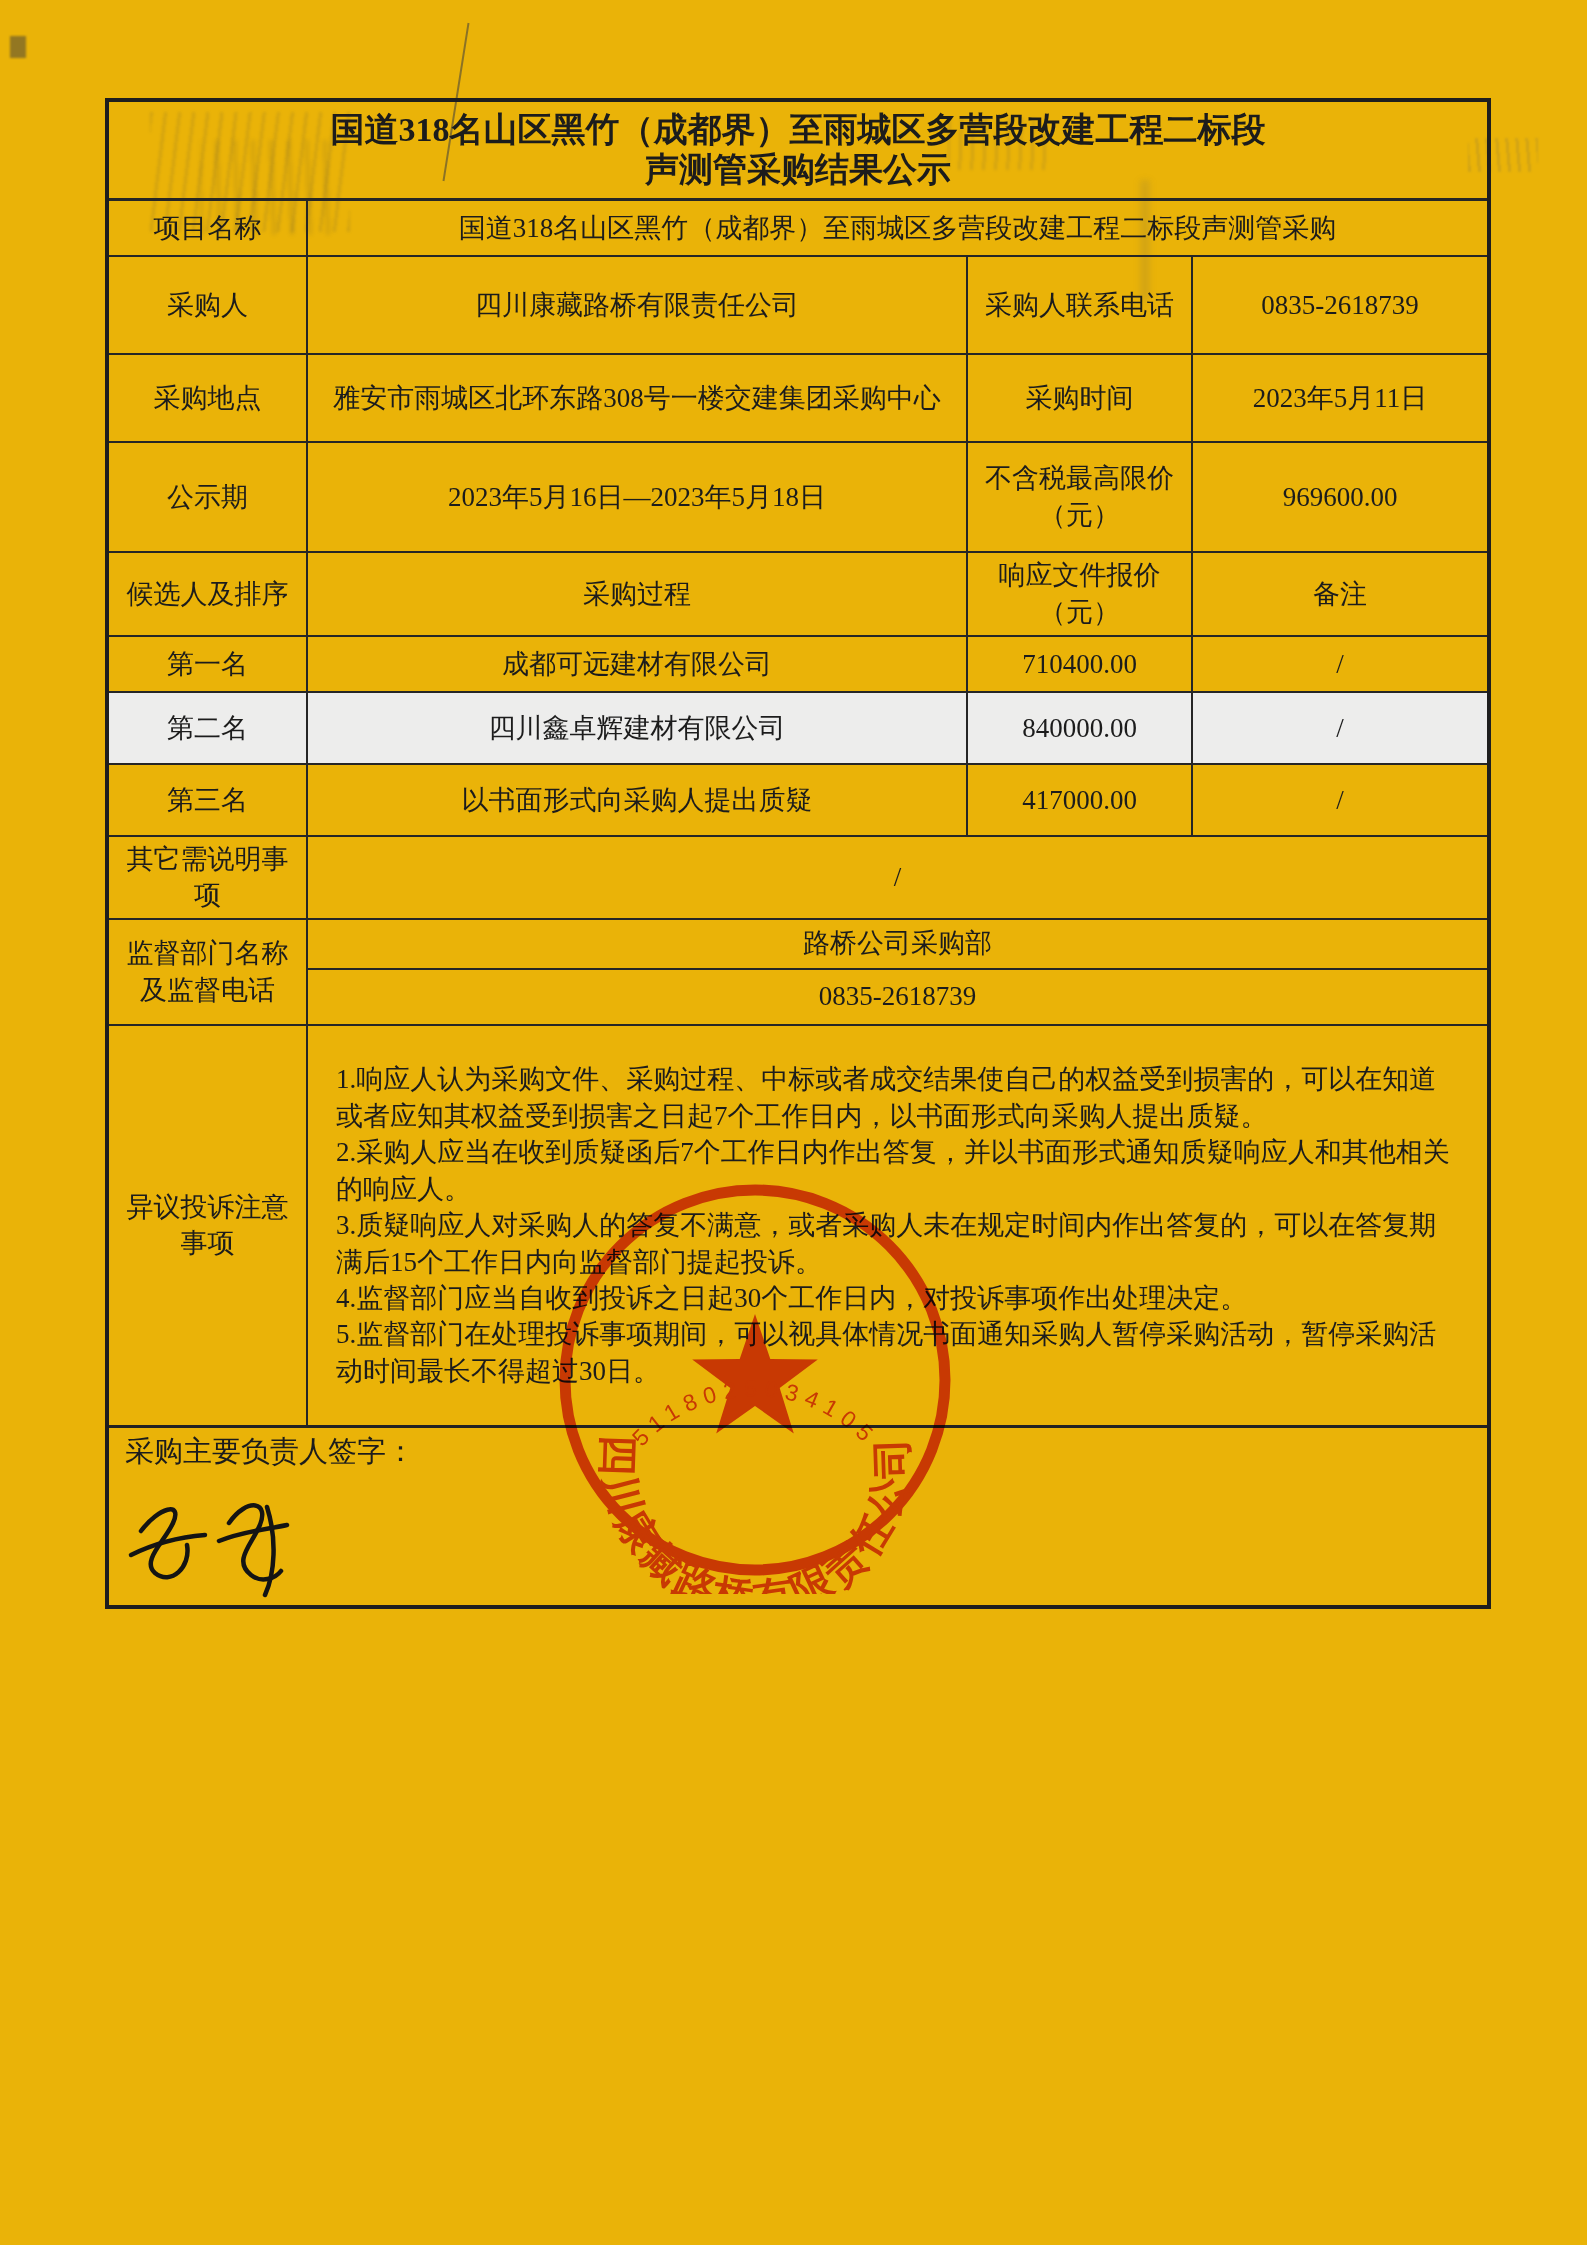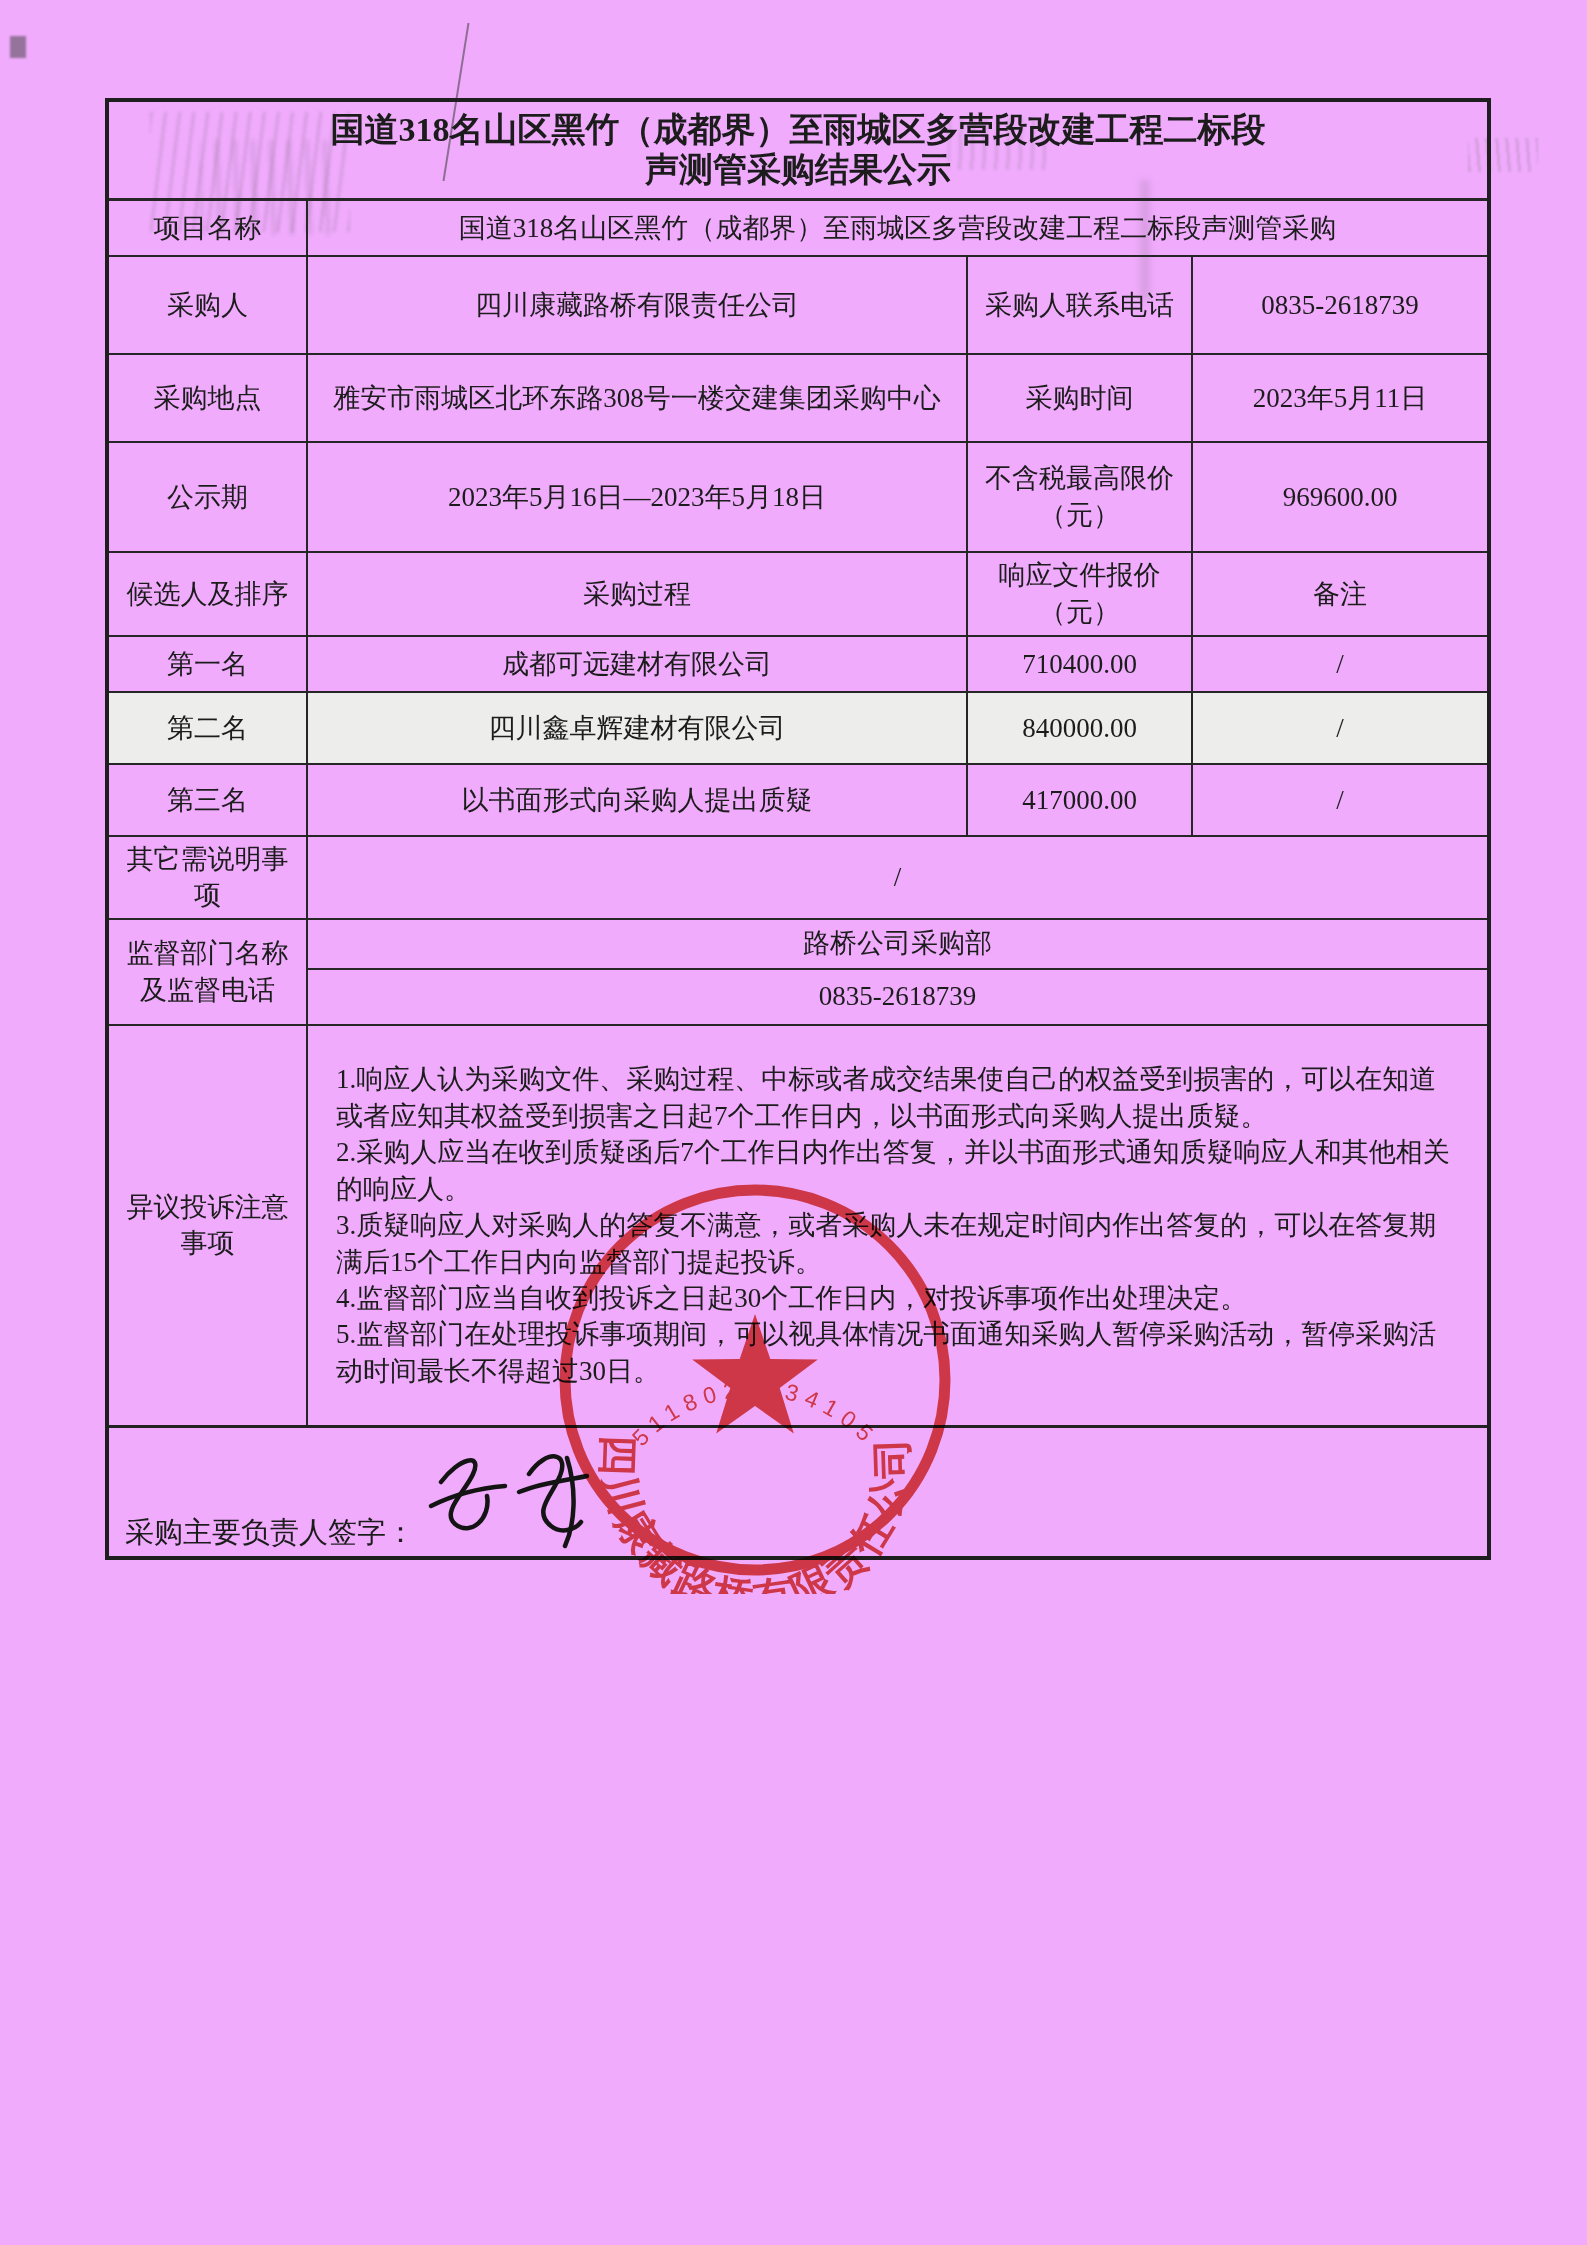--- a/index.html
+++ b/index.html
@@ -4,21 +4,21 @@
 <style>
   html,body{
     margin:0; padding:0;
     width:1587px; height:2245px;
     background:#ffffff;
     font-family:"Liberation Serif","DejaVu Serif",serif;
     color:#1c1c1c;
     position:relative;
     overflow:hidden;
   }
-  .sheet{position:absolute; inset:0; background:#f0abfc;}
+  .sheet{position:absolute; inset:0; background:#eab308;}
 
   
   table.doc{
     position:absolute; left:105px; top:98px;
     width:1382px;
     border-collapse:collapse;
     table-layout:fixed;
   }
   table.doc td{
     border:2px solid #262626;
@@ -48,21 +48,21 @@
   }
   .notes p{margin:0;}
   tr.row-alt td{background:#ededec;}
   tr.sign-row td{
     text-align:left;
     font-size:29px;
     padding-left:16px;
     vertical-align:middle;
     border-top:3.5px solid #222;
   }
-  .sign-wrap{display:flex; align-items:flex-end; gap:10px;}
+  .sign-wrap{display:flex; align-items:flex-start; gap:10px;flex-direction:column;}
   .two-line span{display:block;}
 
   
   .stamp{
     position:absolute; left:545px; top:1168px;
     width:420px; height:426px;
     opacity:.88;
     mix-blend-mode:multiply;
     pointer-events:none;
   }

